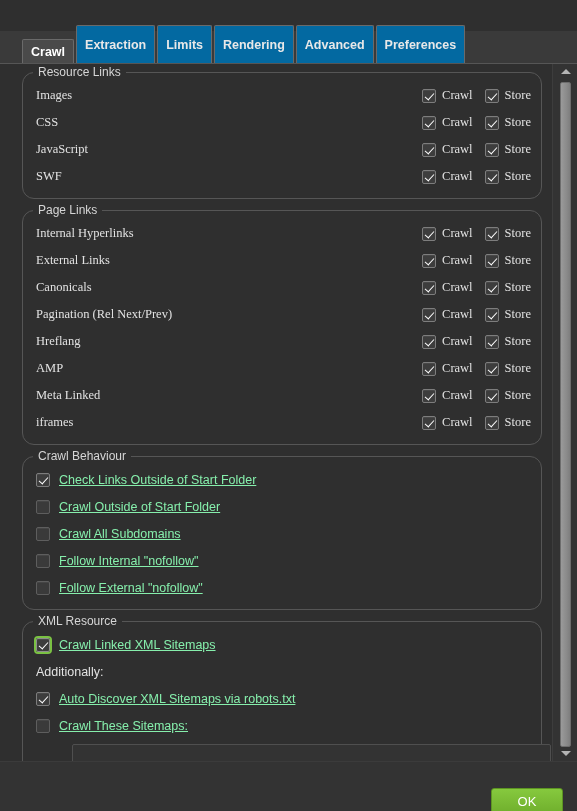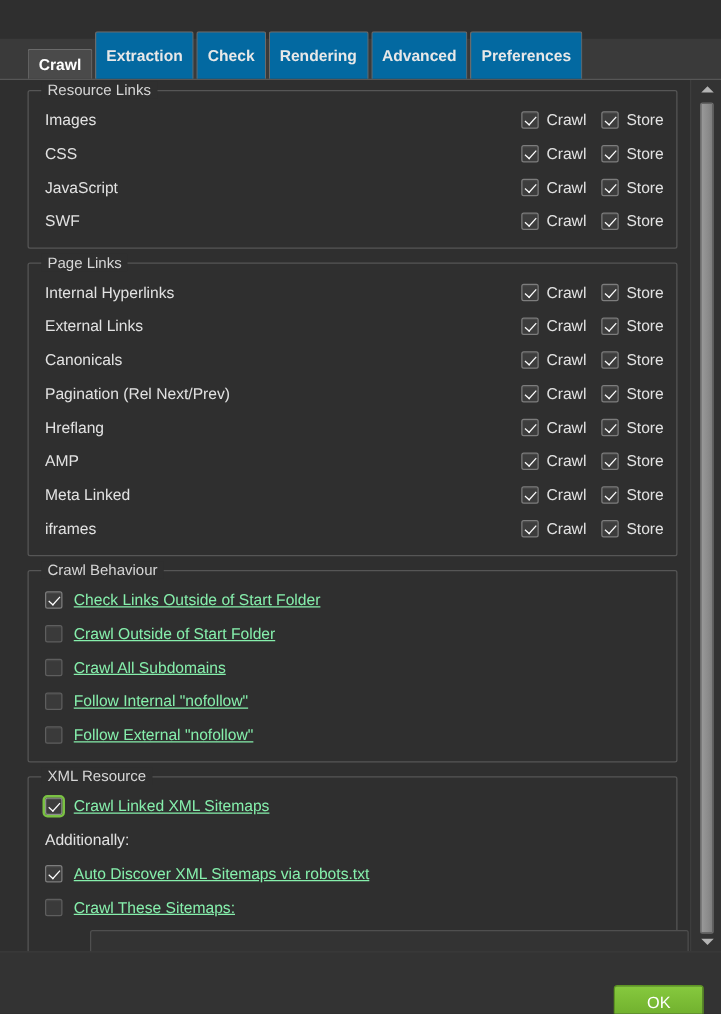--- a/index.html
+++ b/index.html
@@ -67,30 +67,30 @@
   }
   .tab.active { background: #4a4a4a; color: #ffffff; height: 24px; }
 
   
   .content {
     position: absolute; left: 0; top: 64px; width: 552px; height: 697px;
     background: #2f2f2f; padding: 8px 10px 0 22px;
   }
 
   .group {
-    position: relative; border: 1px solid #565656; border-radius: 2px;
+    position: relative; border: 1px solid #565656; border-radius: 12px;
     margin-bottom: 11px; padding: 9px 0 8px 0;
   }
   .group-title {
     position: absolute; top: -8px; left: 10px; padding: 0 5px;
     background: #2f2f2f; font-size: 12px; color: #d6d6d6;
   }
 
   .row {
-    display: flex; align-items: center; height: 27px; padding: 0 10px 0 13px;
+    display: flex; align-items: center; height: 27px; padding: 0 10px 0 13px; font-family: Liberation Serif, serif;
   }
   .row-label { font-size: 12.5px; color: #e2e2e2; }
   .row-right { margin-left: auto; display: flex; align-items: center; gap: 12px; }
 
   .cbwrap { display: flex; align-items: center; gap: 6px; }
   .cbwrap .cb-label { font-size: 12.5px; color: #e2e2e2; }
 
   
   .cb {
     width: 14px; height: 14px; flex: 0 0 auto; position: relative;
@@ -168,21 +168,21 @@
         </div>
       <div class="win-btn">
           <span class="ic-close"></span>
         </div>
     </div>
   </div>
 
   <div class="tabbar">
     <div class="tab active">Crawl</div>
     <div class="tab">Extraction</div>
-    <div class="tab">Check</div>
+    <div class="tab">Limits</div>
     <div class="tab">Rendering</div>
     <div class="tab">Advanced</div>
     <div class="tab">Preferences</div>
   </div>
 
   <div class="content">
 
     <div class="group">
       <div class="group-title">Resource Links</div>
 

